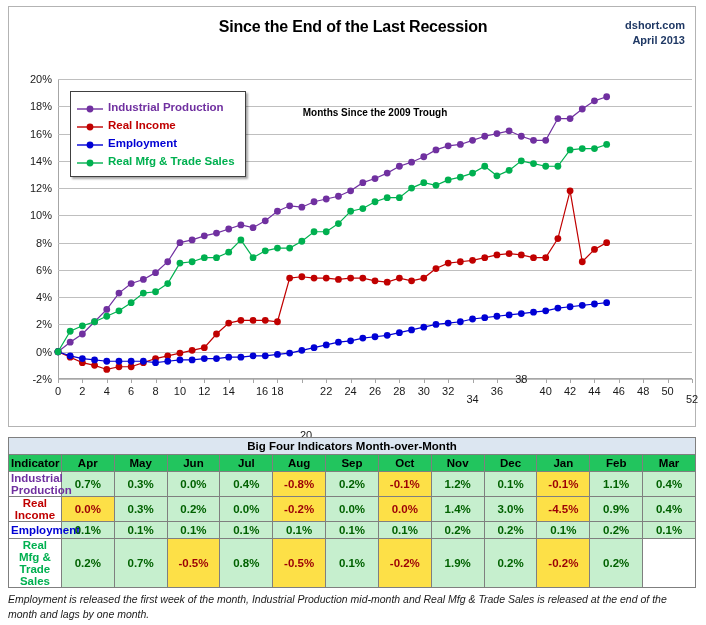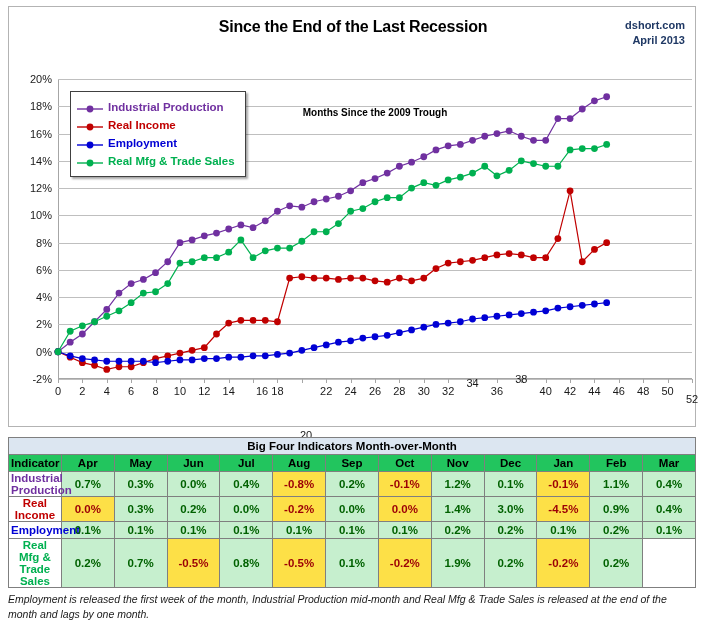--- a/index.html
+++ b/index.html
@@ -121,21 +121,21 @@
           <div class="xlab" style="left: 292.615px; top: 306px;">24</div>
           <div class="tick" style="left: 317px; top: 300px;"></div>
           <div class="xlab" style="left: 317px; top: 306px;">26</div>
           <div class="tick" style="left: 341.385px; top: 300px;"></div>
           <div class="xlab" style="left: 341.385px; top: 306px;">28</div>
           <div class="tick" style="left: 365.769px; top: 300px;"></div>
           <div class="xlab" style="left: 365.769px; top: 306px;">30</div>
           <div class="tick" style="left: 390.154px; top: 300px;"></div>
           <div class="xlab" style="left: 390.154px; top: 306px;">32</div>
           <div class="tick" style="left: 414.538px; top: 300px;"></div>
-          <div class="xlab" style="left: 414.538px; top: 298px;">34</div>
+          <div class="xlab" style="left: 414.538px; top: 314px;">34</div>
           <div class="tick" style="left: 438.923px; top: 300px;"></div>
           <div class="xlab" style="left: 438.923px; top: 306px;">36</div>
           <div class="tick" style="left: 463.308px; top: 300px;"></div>
           <div class="xlab" style="left: 463.308px; top: 294px;">38</div>
           <div class="tick" style="left: 487.692px; top: 300px;"></div>
           <div class="xlab" style="left: 487.692px; top: 306px;">40</div>
           <div class="tick" style="left: 512.077px; top: 300px;"></div>
           <div class="xlab" style="left: 512.077px; top: 306px;">42</div>
           <div class="tick" style="left: 536.462px; top: 300px;"></div>
           <div class="xlab" style="left: 536.462px; top: 306px;">44</div>

